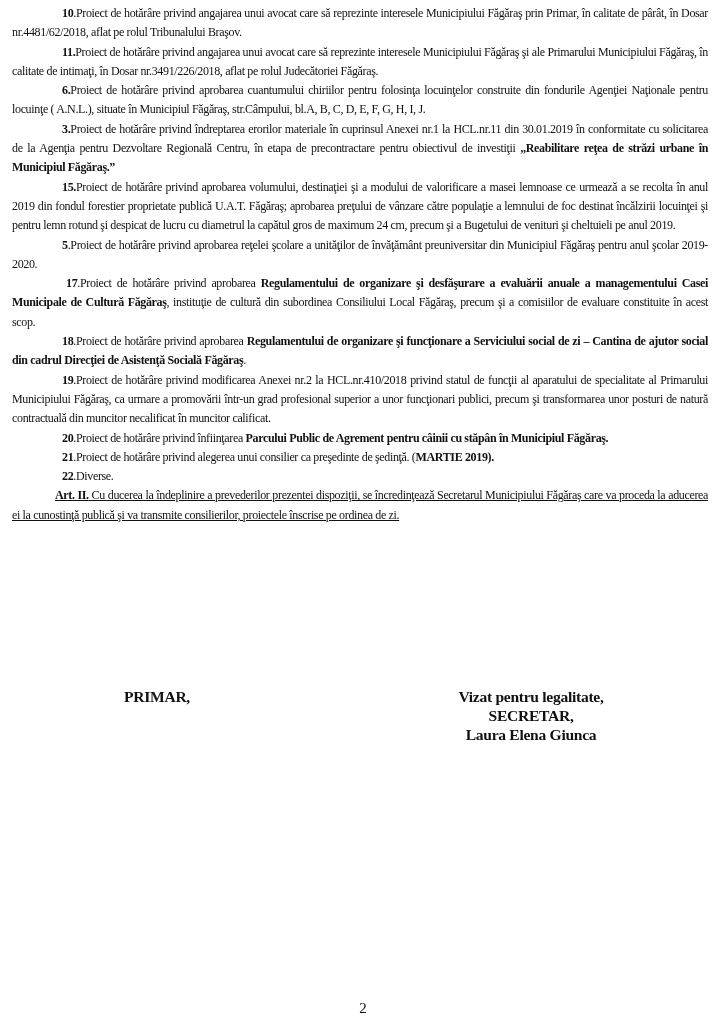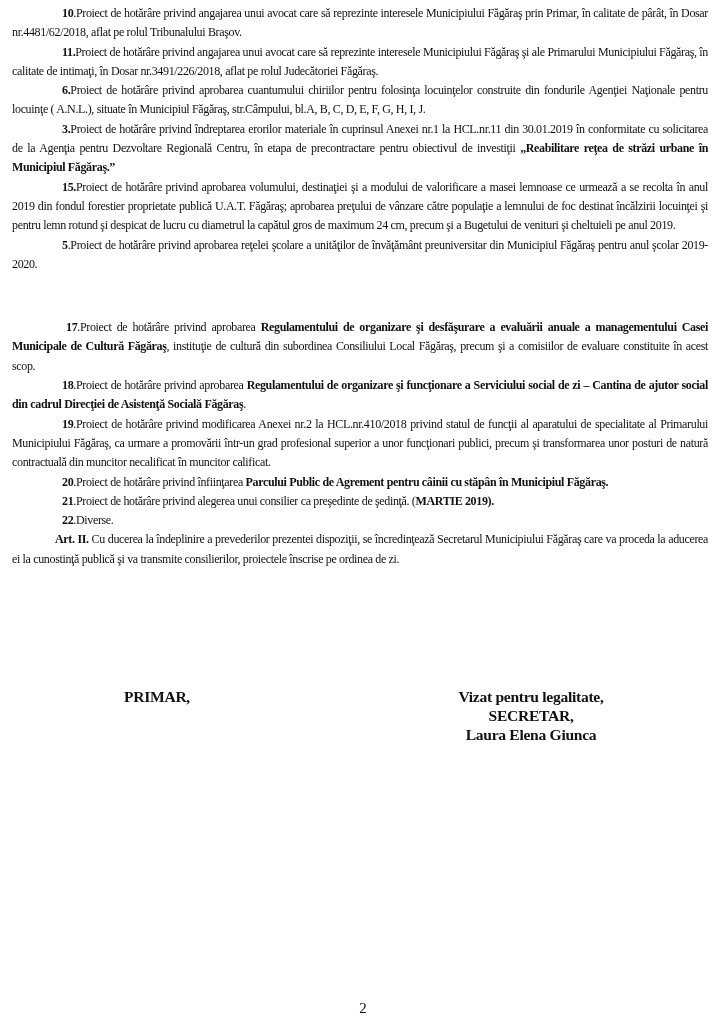--- a/index.html
+++ b/index.html
@@ -7,22 +7,22 @@
     width: 726px; height: 1024px; position: relative; overflow: hidden;
     font-family: "Liberation Serif", "DejaVu Serif", serif;
     color: #111111;
   }
   .content {
     position: absolute; left: 12px; top: 4px; width: 696px;
     font-size: 12px; line-height: 19.3px;
     letter-spacing: -0.35px;
   }
   .content p { margin: 0; text-align: justify; text-indent: 50px; }
-  .content p.i17 { text-indent: 54px; margin-top: 44px; }
-  .content p.art { text-indent: 43px; }
+  .content p.i17 { text-indent: 54px; }
+  .content p.art { text-indent: 43px; text-decoration: underline; }
   .content p.short { text-align: left; }
   b { font-weight: bold; }
   .sig-left {
     position: absolute; left: 72px; top: 687px; width: 170px; text-align: center;
     font-weight: bold; font-size: 15.6px; line-height: 19px; letter-spacing: -0.3px;
   }
   .sig-right {
     position: absolute; left: 431px; top: 687px; width: 200px; text-align: center;
     font-weight: bold; font-size: 15.6px; line-height: 19px; letter-spacing: -0.3px;
   }

